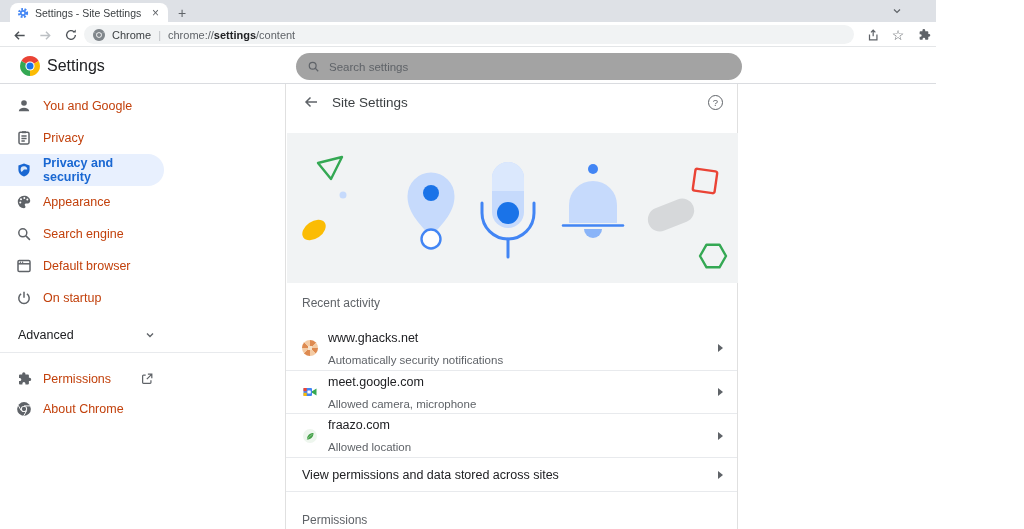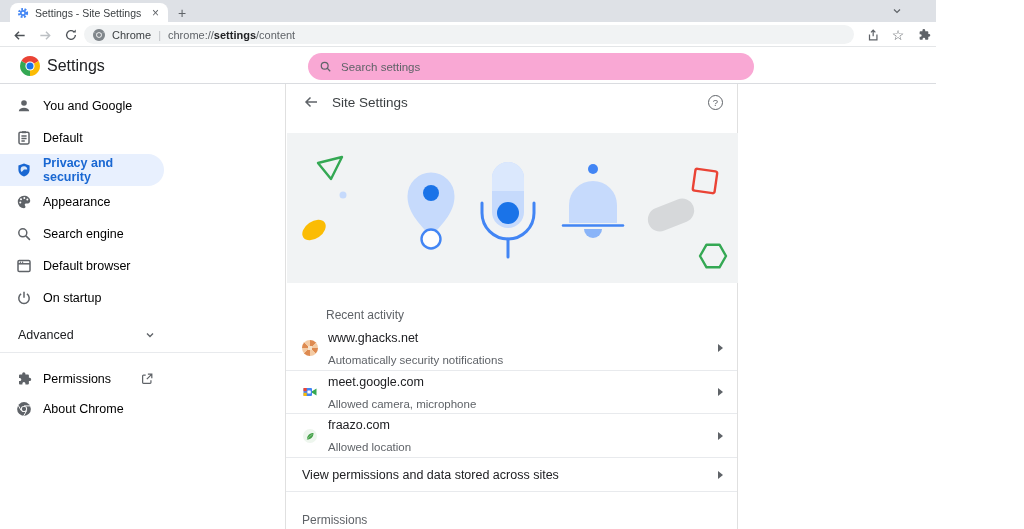--- a/index.html
+++ b/index.html
@@ -39,30 +39,30 @@
   .avatar { left:984px; top:25px; width:18px; height:18px; border-radius:50%; background:#34a853;
     color:#fff; font-size:10px; display:flex; align-items:center; justify-content:center; font-weight:700; }
   .star-glyph { font-size:14px; color:#5f6368; }
   .dots-glyph { font-size:13px; color:#5f6368; }
 
   
   .set-header { left:0; top:47px; width:1024px; height:37px; background:#fff;
     border-bottom:1px solid #dadce0; }
   .set-title { left:47px; top:47px; height:37px; display:flex; align-items:center;
     font-size:16px; color:#202124; }
-  .set-search { left:308px; top:53px; width:446px; height:27px; background:#f9a8d4;
+  .set-search { left:296px; top:53px; width:446px; height:27px; background:#a3a3a3;
     border-radius:13.5px; display:flex; align-items:center; padding-left:11px; }
   .set-search input { border:none; outline:none; background:transparent; flex:1;
     font-family:inherit; font-size:11.5px; color:#3c4043; margin-left:9px; }
   .set-search input::placeholder { color:#5f6368; }
 
   
   .menu-item { left:0; width:164px; height:32px; border-radius:0 16px 16px 0;
     display:flex; align-items:center; padding-left:16px; cursor:default; }
-  .menu-item .mi-label { margin-left:11px; font-size:12.5px; color:#000000; }
+  .menu-item .mi-label { margin-left:11px; font-size:12.5px; color:#c2410c; }
   .menu-item.selected { background:#e8f0fe; }
   .menu-item.selected .mi-label { color:#1967d2; font-weight:700; }
   .mi-icon { width:16px; height:16px; display:flex; }
   .menu-divider { left:0; top:352px; width:282px; height:1px; background:#e8eaed; }
   .adv-label { font-size:12.5px; color:#202124; }
 
   
   .content-col { left:285px; top:84px; width:453px; height:445px; background:#fff;
     border-left:1px solid #e0e0e0; border-right:1px solid #e0e0e0; }
   .subheader { left:0; top:0; width:451px; height:36px; display:flex; align-items:center; }
@@ -219,21 +219,21 @@
     <span class="mi-label">You and Google</span>
   </div>
   <div class="abs menu-item" style="top:122px;">
     <span class="mi-icon">
       <svg viewBox="0 0 16 16" width="16" height="16">
         <rect x="3" y="2.2" width="10" height="11.8" rx="1.4" fill="none" stroke="#5f6368" stroke-width="1.5"></rect>
         <rect x="6" y="1.2" width="4" height="2" fill="#5f6368"></rect>
         <path d="M5.4 6h5.2 M5.4 8.5h5.2 M5.4 11h3.4" stroke="#5f6368" stroke-width="1.3"></path>
       </svg>
     </span>
-    <span class="mi-label">Default</span>
+    <span class="mi-label">Privacy</span>
   </div>
   <div class="abs menu-item selected" style="top:154px;">
     <span class="mi-icon">
       <svg viewBox="0 0 16 16" width="16" height="16">
         <path d="M8 1.4l5.6 2.1v4c0 3.5-2.4 6-5.6 7.1-3.2-1.1-5.6-3.6-5.6-7.1v-4z" fill="#1967d2"></path>
         <path d="M8 4.2a3.4 3.4 0 0 0-3.4 3.4c0 1 .4 1.9 1.1 2.5L8 7.6h3.3A3.4 3.4 0 0 0 8 4.2z" fill="#fff" opacity="0.85"></path>
       </svg>
     </span>
     <span class="mi-label">Privacy and security</span>
   </div>
@@ -349,21 +349,21 @@
         <path d="M297 96 a9 9 0 0 0 18 0 z" fill="#8ab4f8"></path>
 
         <rect x="360" y="70" width="48" height="24" rx="12" fill="#d6d8da" transform="rotate(-22 384 82)"></rect>
 
         <rect x="407" y="37" width="22" height="22" rx="2" fill="none" stroke="#ea4335" stroke-width="2.4" transform="rotate(8 418 48)"></rect>
 
         <polygon points="439,123 432.5,134.3 419.5,134.3 413,123 419.5,111.7 432.5,111.7" fill="none" stroke="#34a853" stroke-width="2.4" stroke-linejoin="round"></polygon>
       </svg>
     </div>
 
-    <div class="abs sect-label" style="top:224px;margin-left:24px;">Recent activity</div>
+    <div class="abs sect-label" style="top:212px;">Recent activity</div>
 
     <div class="abs site-row" style="top:242px;height:45px;">
       <span class="favicon fav-ghacks"></span>
       <span class="row-texts">
         <span class="row-site">www.ghacks.net</span>
         <span class="row-desc">Automatically security notifications</span>
       </span>
       <span class="chev"></span>
     </div>
 

